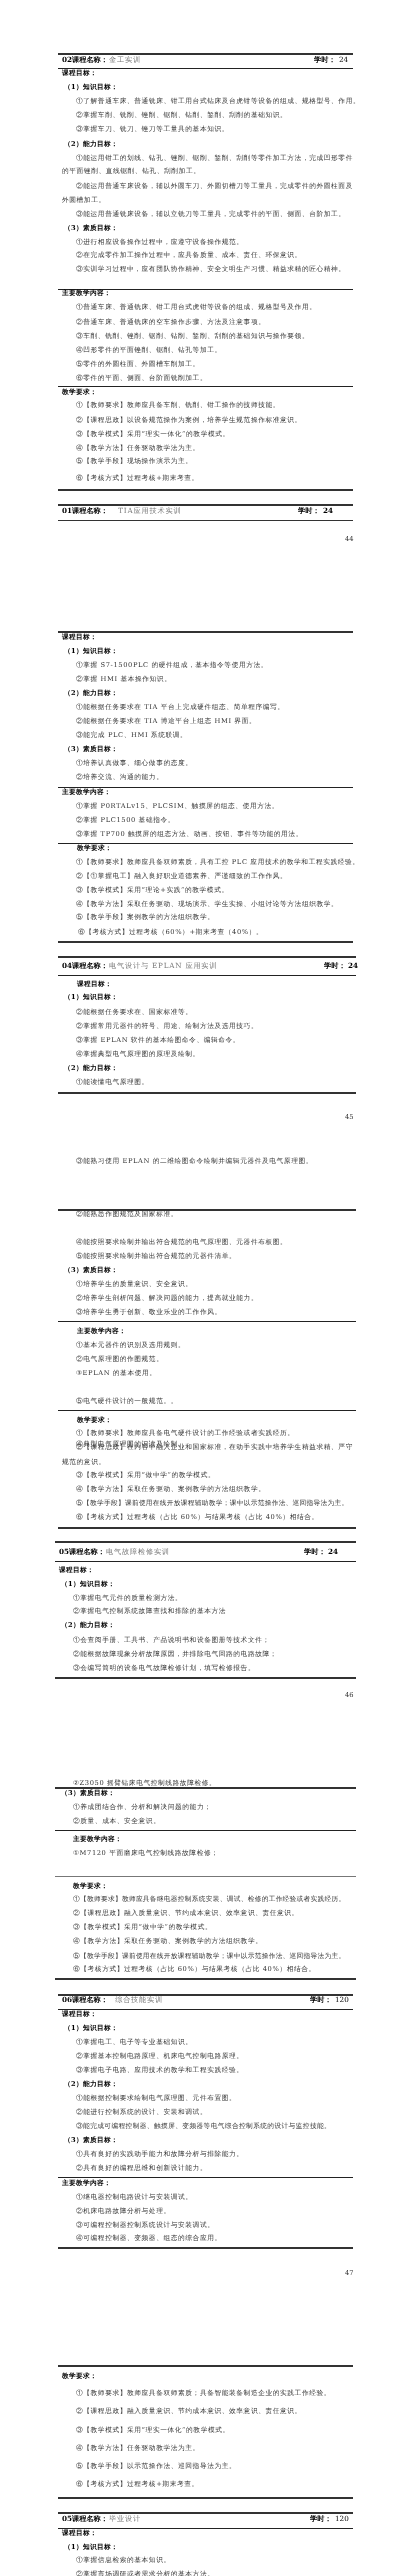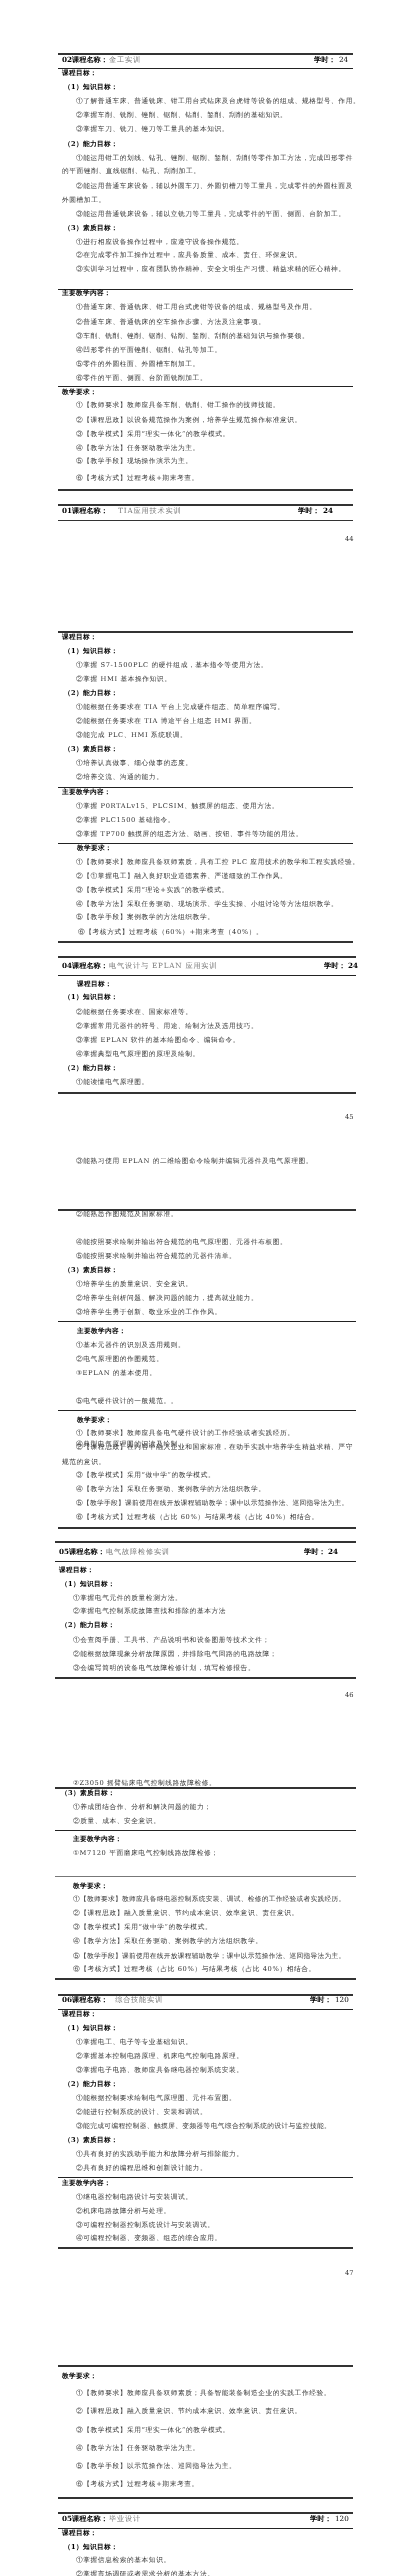--- a/index.html
+++ b/index.html
@@ -202,21 +202,21 @@
     <span class="no">课程名称：</span>
     <span class="nm" style="margin-left:7.2px">综合技能实训</span>
     <span class="hrs" style="left:248px">学时：</span>
     <span class="hrs" style="left:273px;font-weight:normal">120</span>
   </div>
   <div class="ln" style="top:2009px"></div>
   <div class="t h sec" style="top:2010px">课程目标：</div>
   <div class="t h sub" style="top:2024px">（1）知识目标：</div>
   <div class="t body" style="top:2038px">①掌握电工、电子等专业基础知识。</div>
   <div class="t body" style="top:2052px">②掌握基本控制电路原理、机床电气控制电路原理。</div>
-  <div class="t body" style="top:2066px">③掌握电子电路、教师应具备继电器控制系统安装。</div>
+  <div class="t body" style="top:2066px">③掌握电子电路、应用技术的教学和工程实践经验。</div>
   <div class="t h sub" style="top:2080px">（2）能力目标：</div>
   <div class="t body" style="top:2094px">①能根据控制要求绘制电气原理图、元件布置图。</div>
   <div class="t body" style="top:2108px">②能进行控制系统的设计、安装和调试。</div>
   <div class="t body" style="top:2122px;letter-spacing:0.4px">③能完成可编程控制器、触摸屏、变频器等电气综合控制系统的设计与监控技能。</div>
   <div class="t h sub" style="top:2136px">（3）素质目标：</div>
   <div class="t body" style="top:2150px">①具有良好的实践动手能力和故障分析与排除能力。</div>
   <div class="t body" style="top:2164px">②具有良好的编程思维和创新设计能力。</div>
   <div class="ln" style="top:2177px"></div>
   <div class="t h sec" style="top:2179px">主要教学内容：</div>
   <div class="t body" style="top:2193px">①继电器控制电路设计与安装调试。</div>

